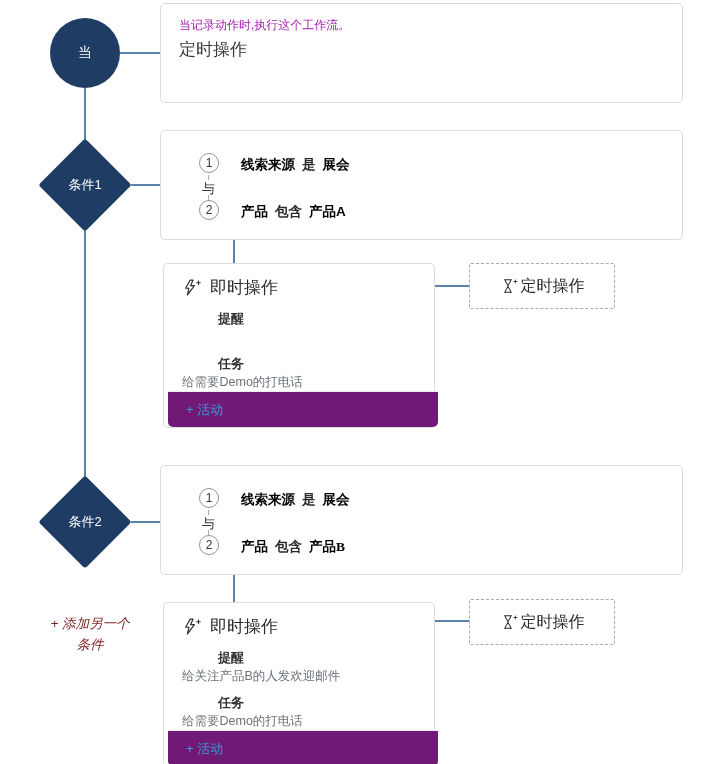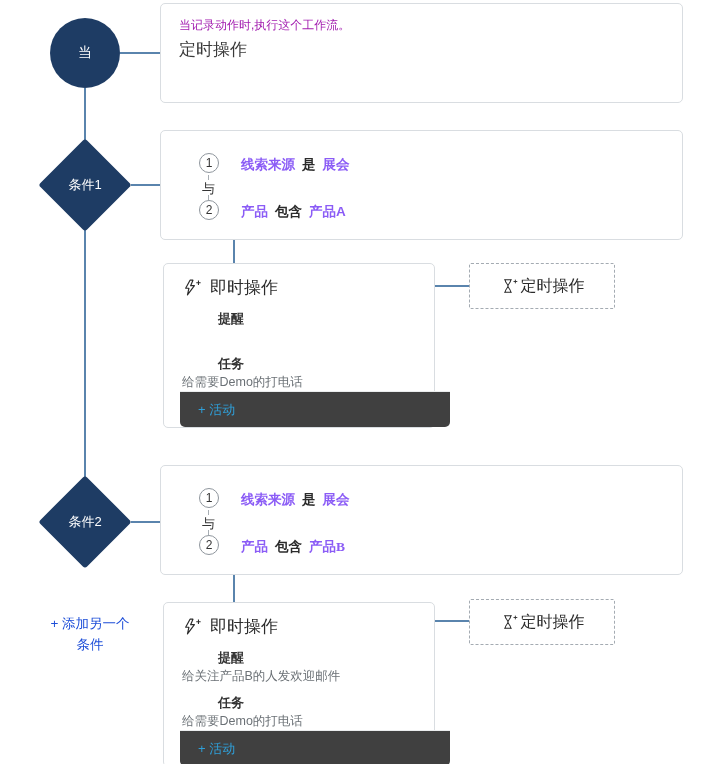--- a/index.html
+++ b/index.html
@@ -29,38 +29,38 @@
   .trigger-card{left:160px;top:3px;width:523px;height:100px;cursor:pointer;}
   .t-small{position:absolute;left:18px;font-size:12px;color:#a21caf;}
   .t-title{position:absolute;left:18px;top:34px;font-size:17px;font-weight:500;color:#3a3a3a;}
 
   .cond-card{width:523px;height:110px;left:160px;cursor:pointer;}
   .num-badge{position:absolute;left:38px;width:20px;height:20px;border:1.3px solid #8f969d;border-radius:50%;
     display:flex;align-items:center;justify-content:center;font-size:12px;color:#333;box-sizing:border-box;background:#fff;}
   .mini-dash{position:absolute;left:47px;width:0;border-left:1px dashed #a7adb3;height:5px;}
   .logic-word{position:absolute;left:41px;font-size:13px;color:#333;}
   .rule-text{position:absolute;left:80px;font-size:13.5px;}
-  .rule-text .field,.rule-text .value{color:#8b5cf6;font-weight:600;margin-right:7px;}
+  .rule-text .field,.rule-text .value{color:#000000;font-weight:600;margin-right:7px;}
   .rule-text .op{color:#2b2b2b;font-weight:700;margin-right:7px;}
 
   .action-card{width:272px;height:165px;left:163px;padding-left:12px;}
   .action-title{position:absolute;left:18px;top:12px;display:flex;align-items:center;gap:9px;
     font-size:17px;font-weight:500;color:#2b2b2b;}
   .a-label{position:absolute;left:18px;font-size:13px;font-weight:700;color:#333;margin-left:36px;}
   .a-desc{position:absolute;left:18px;font-size:12.5px;color:#6b7176;}
-  .a-footer{position:absolute;left:16px;bottom:0;width:100%;height:35px;background:#404040;
+  .a-footer{position:absolute;left:4px;bottom:0;width:100%;height:35px;background:#701a75;
     border-top:1px solid #ebedee;border-radius:0 0 5px 5px;display:flex;align-items:center;}
   .a-footer .add-link{margin-left:18px;font-size:13px;color:#2f9fd8;cursor:pointer;}
 
   .sched-card{position:absolute;left:469px;width:146px;height:46px;border:1.5px dashed #a4abb2;border-radius:2px;
     background:#fff;display:flex;align-items:center;justify-content:center;gap:3px;box-sizing:border-box;
     font-size:16px;font-weight:500;color:#2b2b2b;cursor:pointer;}
 
   .add-cond{position:absolute;left:28px;top:614px;width:124px;text-align:center;font-size:13.5px;
-    line-height:1.55;color:#1d4ed8;cursor:pointer;}
+    line-height:1.55;color:#7f1d1d;cursor:pointer;font-style:italic;}
 
   .icon-svg{display:block;}
 </style>
 </head>
 <body>
 
 <div class="canvas">
 
   <div class="line hline" style="left:120px;top:52px;width:40px;"></div>
   <div class="line vline" style="left:84px;top:88px;height:56px;"></div>

